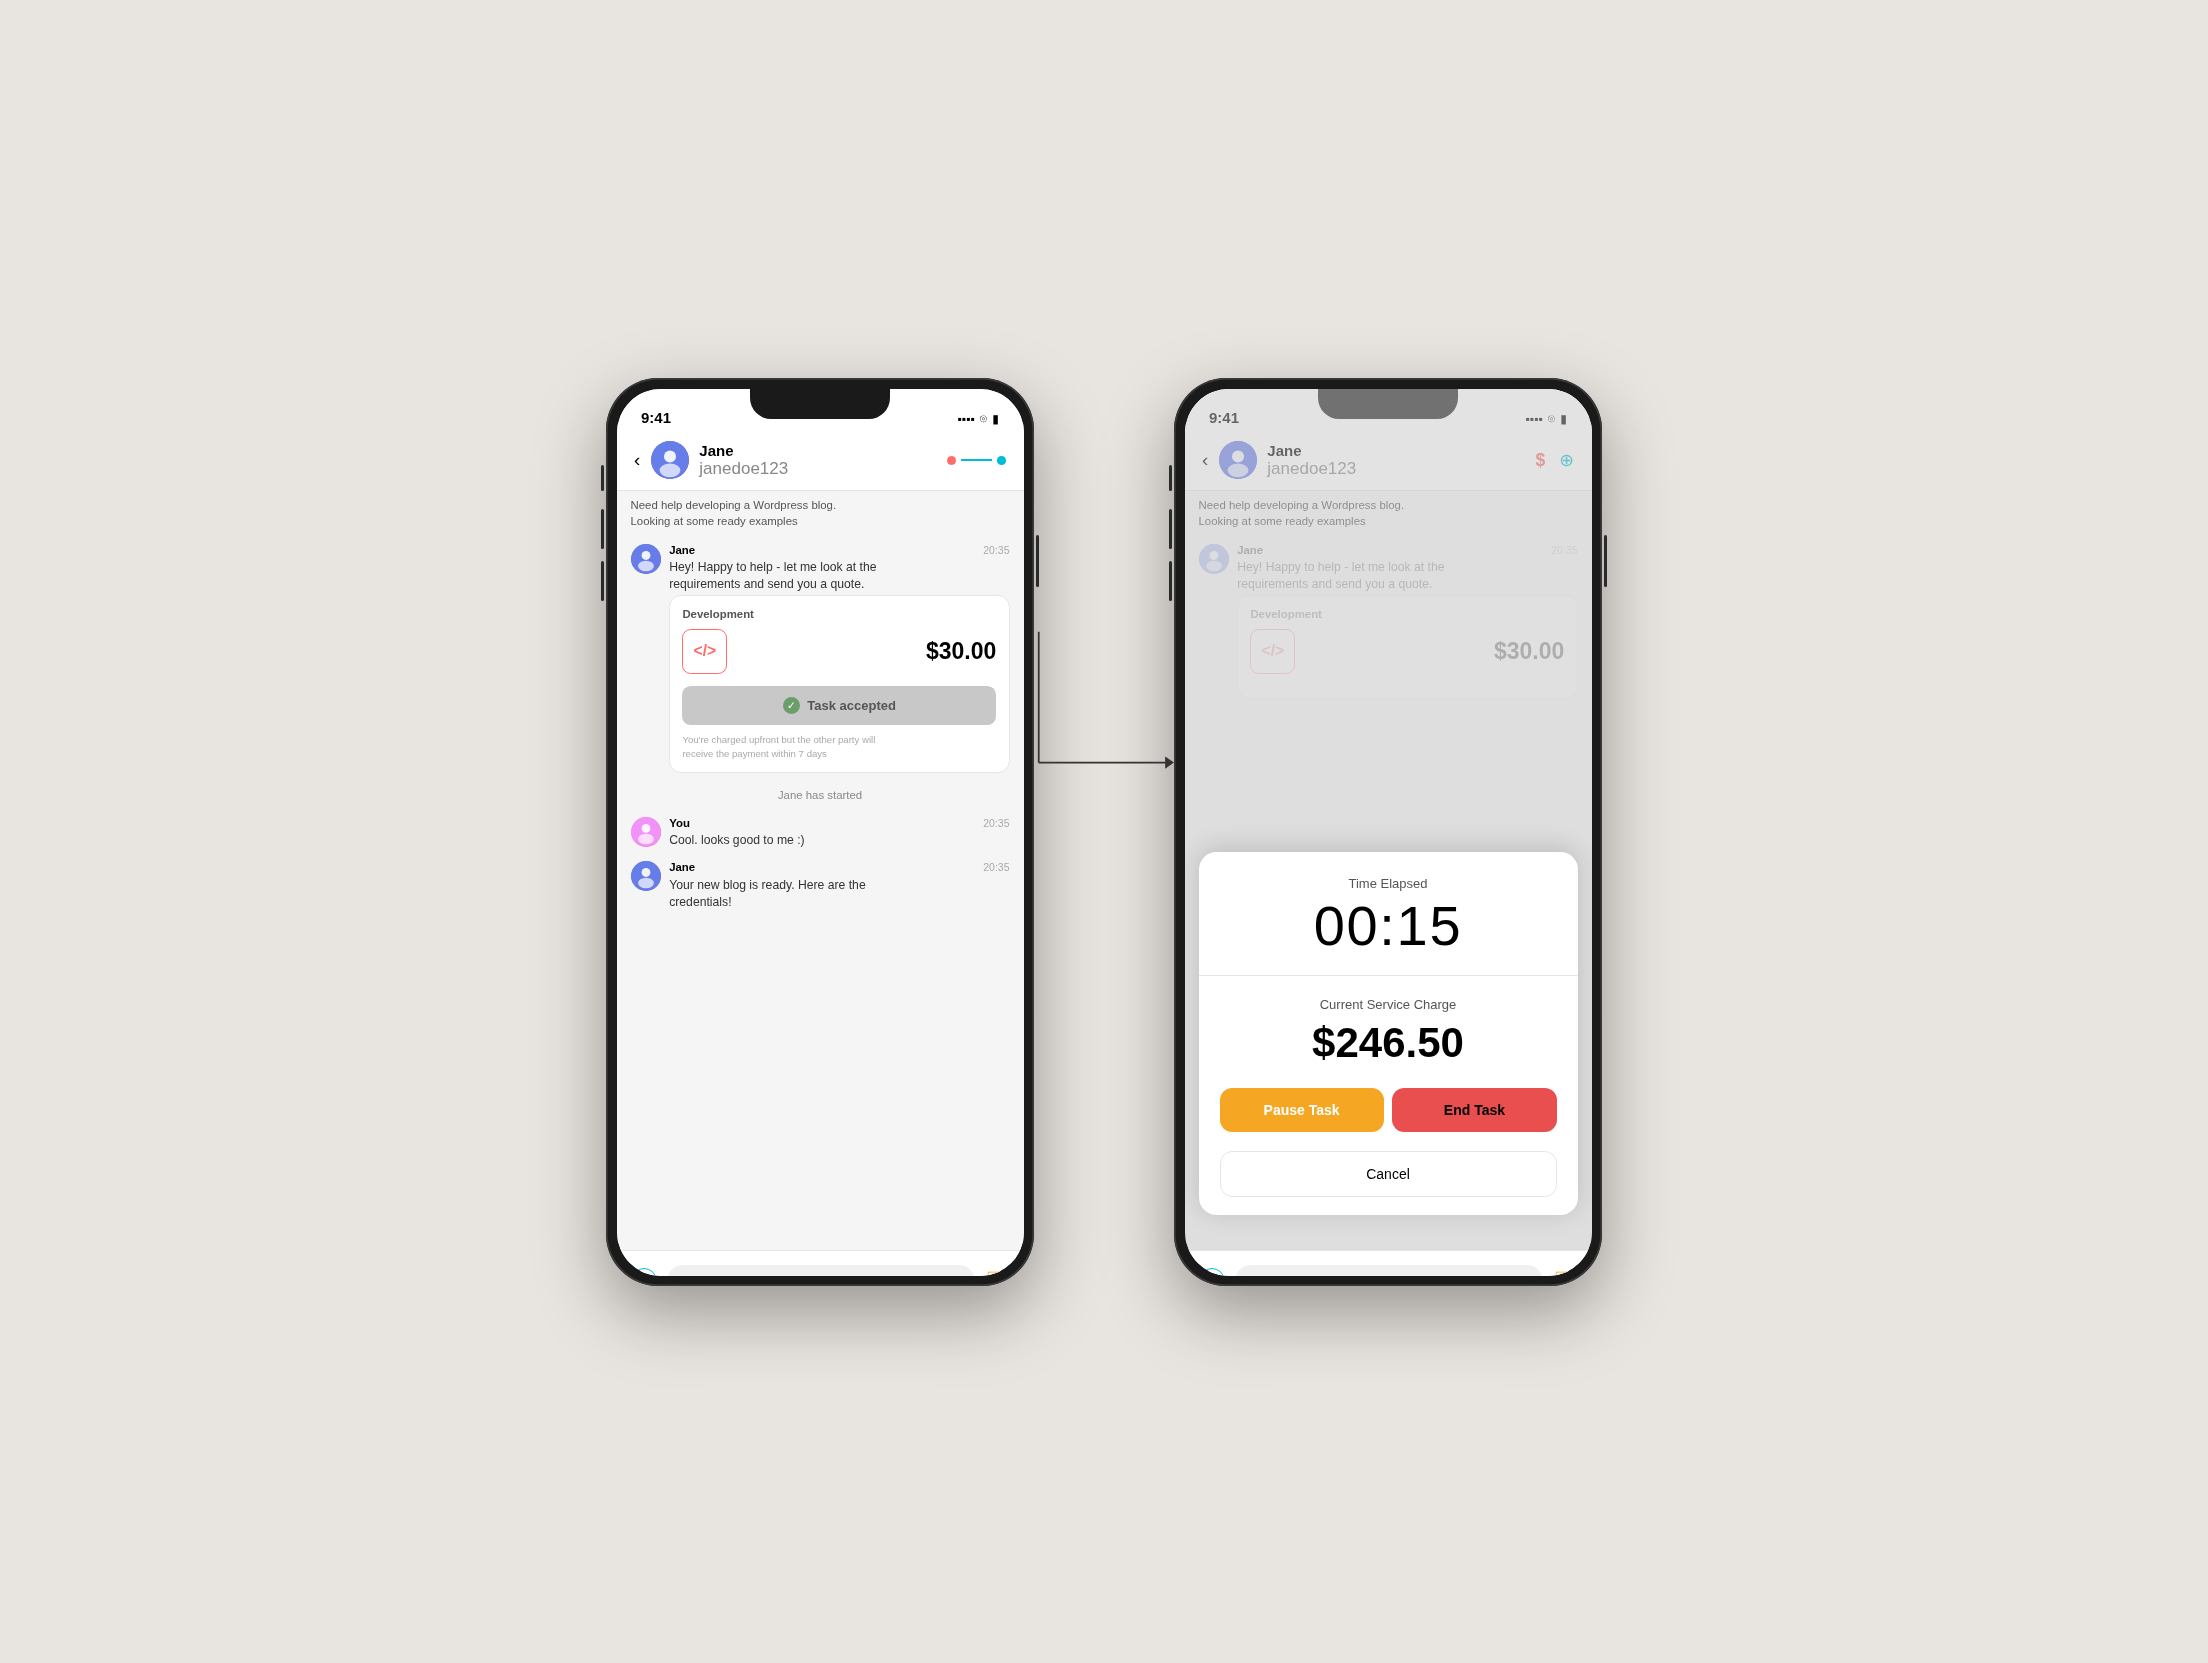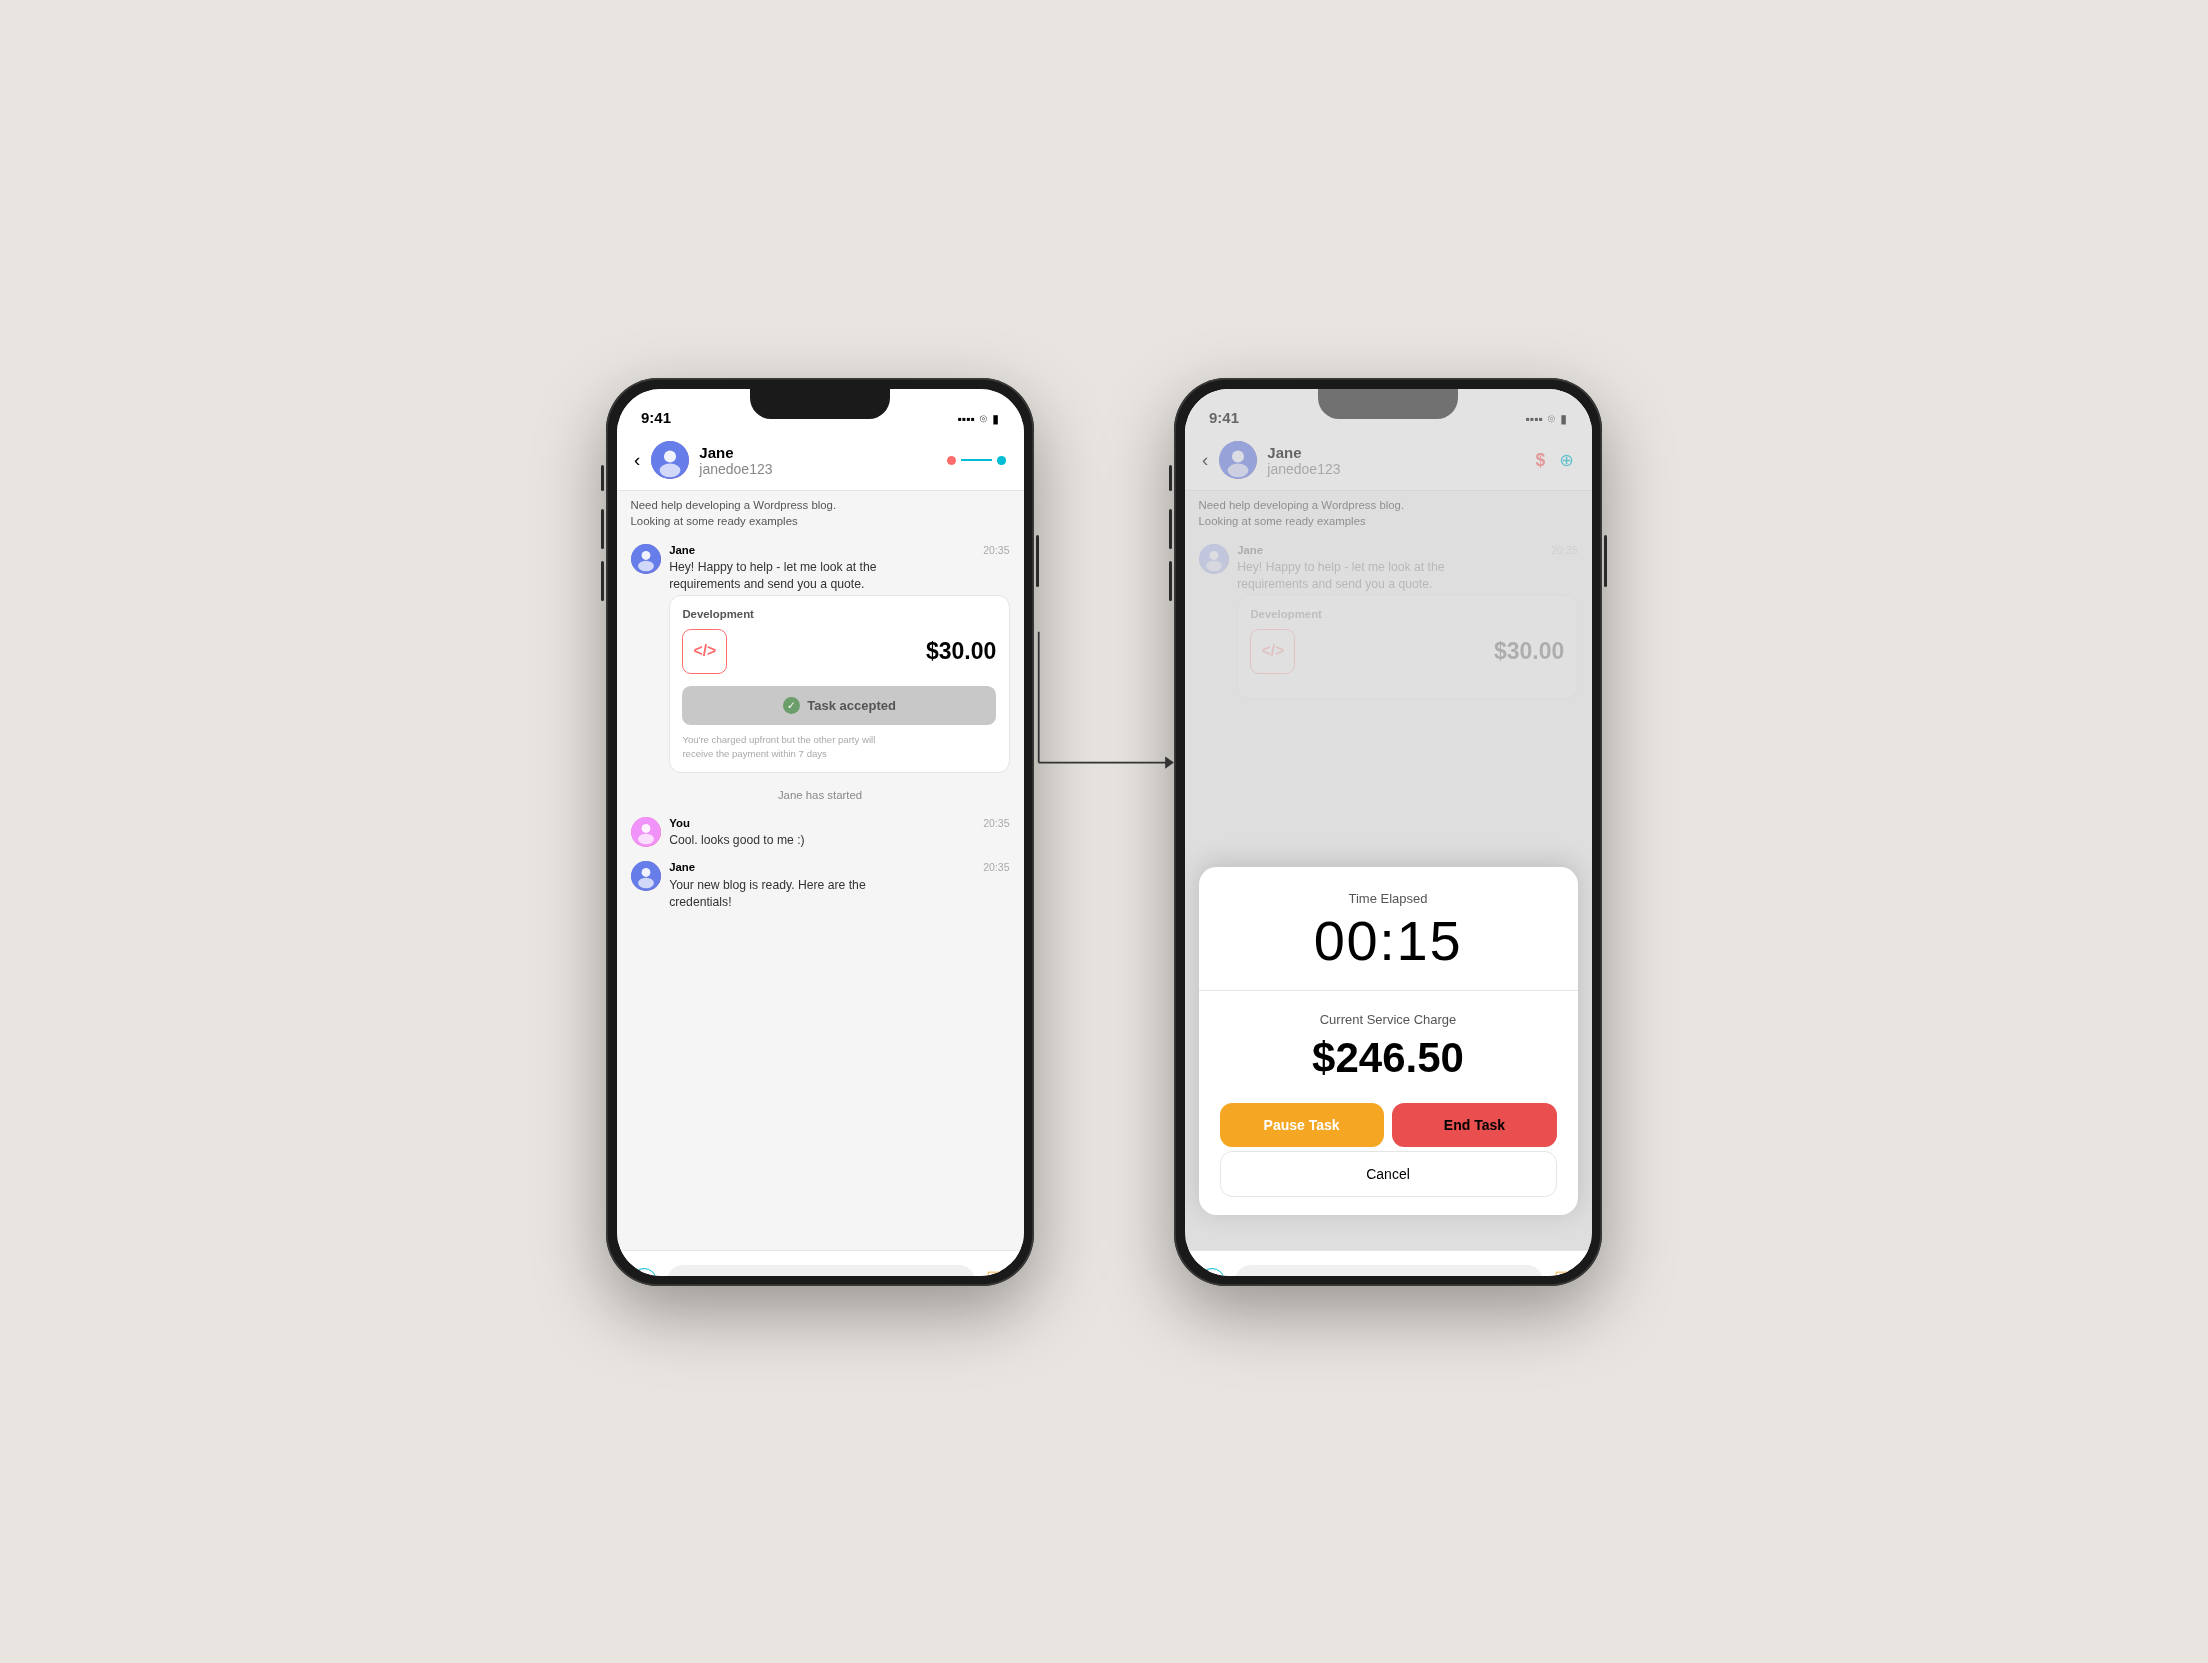--- a/index.html
+++ b/index.html
@@ -123,21 +123,21 @@
       flex: 1;
     }
 
     .header-name {
       font-size: 15px;
       font-weight: 600;
       color: #000;
     }
 
     .header-username {
-      font-size: 14px;
+      font-size: 17px;
       color: #888;
     }
 
     .header-icons {
       display: flex;
       gap: 14px;
       align-items: center;
     }
 
     
@@ -414,21 +414,21 @@
       text-align: center;
       font-size: 42px;
       font-weight: 700;
       color: #000;
       margin-bottom: 21px;
     }
 
     .modal-actions {
       display: flex;
       gap: 8.7px;
-      margin-bottom: 4px;
+      margin-bottom: 19px;
     }
 
     .pause-btn {
       flex: 1;
       background: #f5a623;
       color: white;
       border: none;
       border-radius: 12.2px;
       padding: 14px;
       font-size: 14px;

